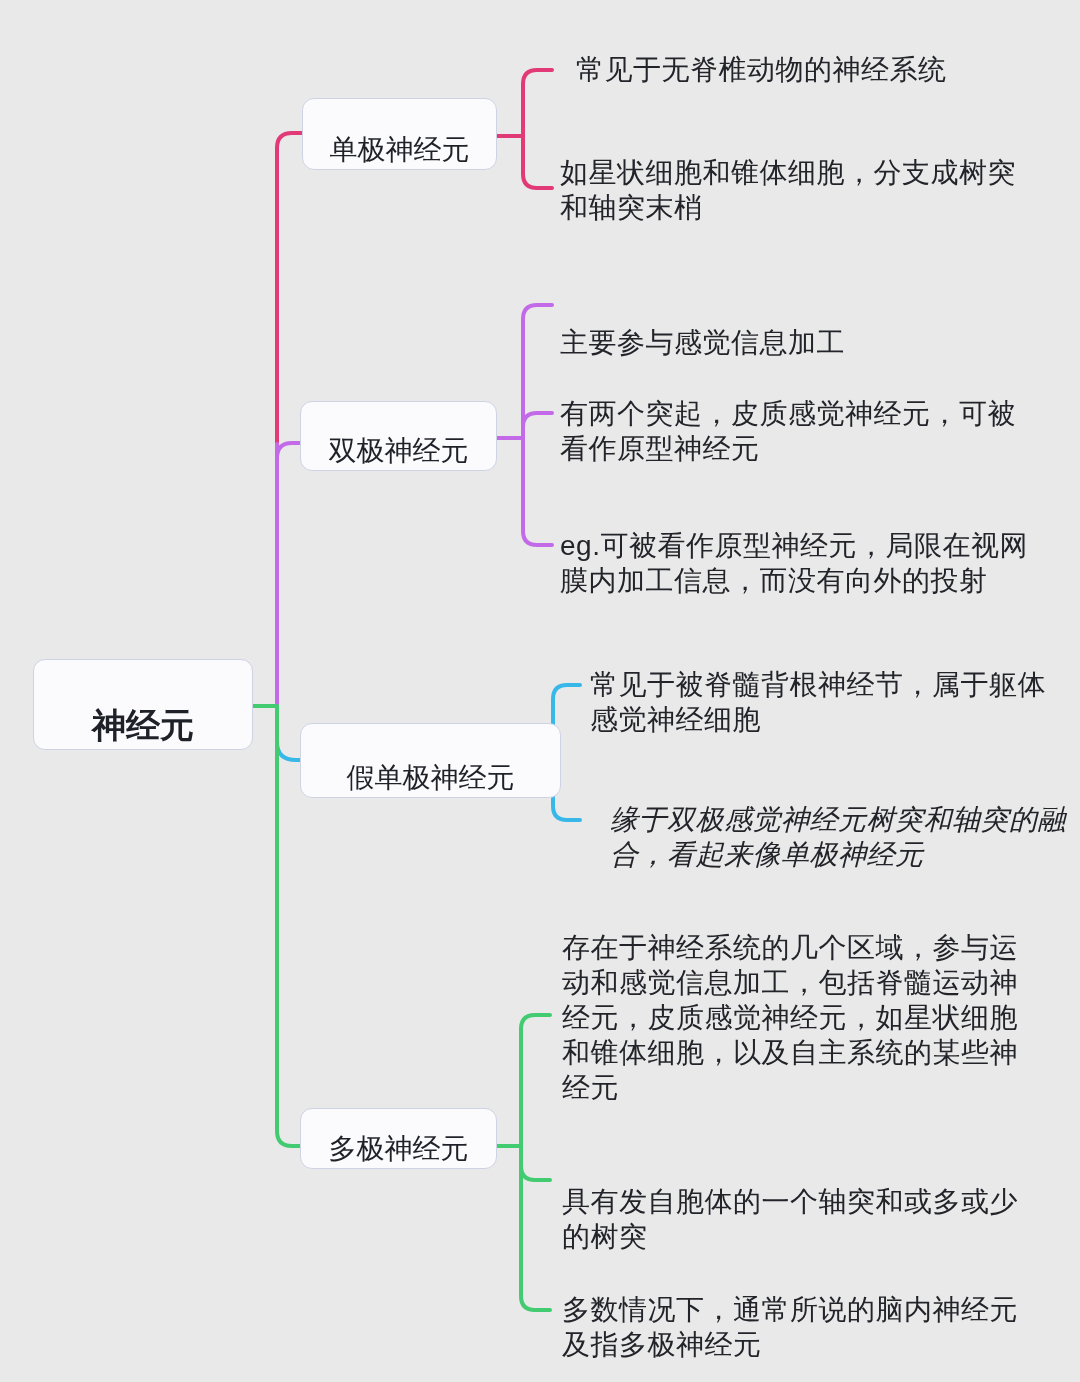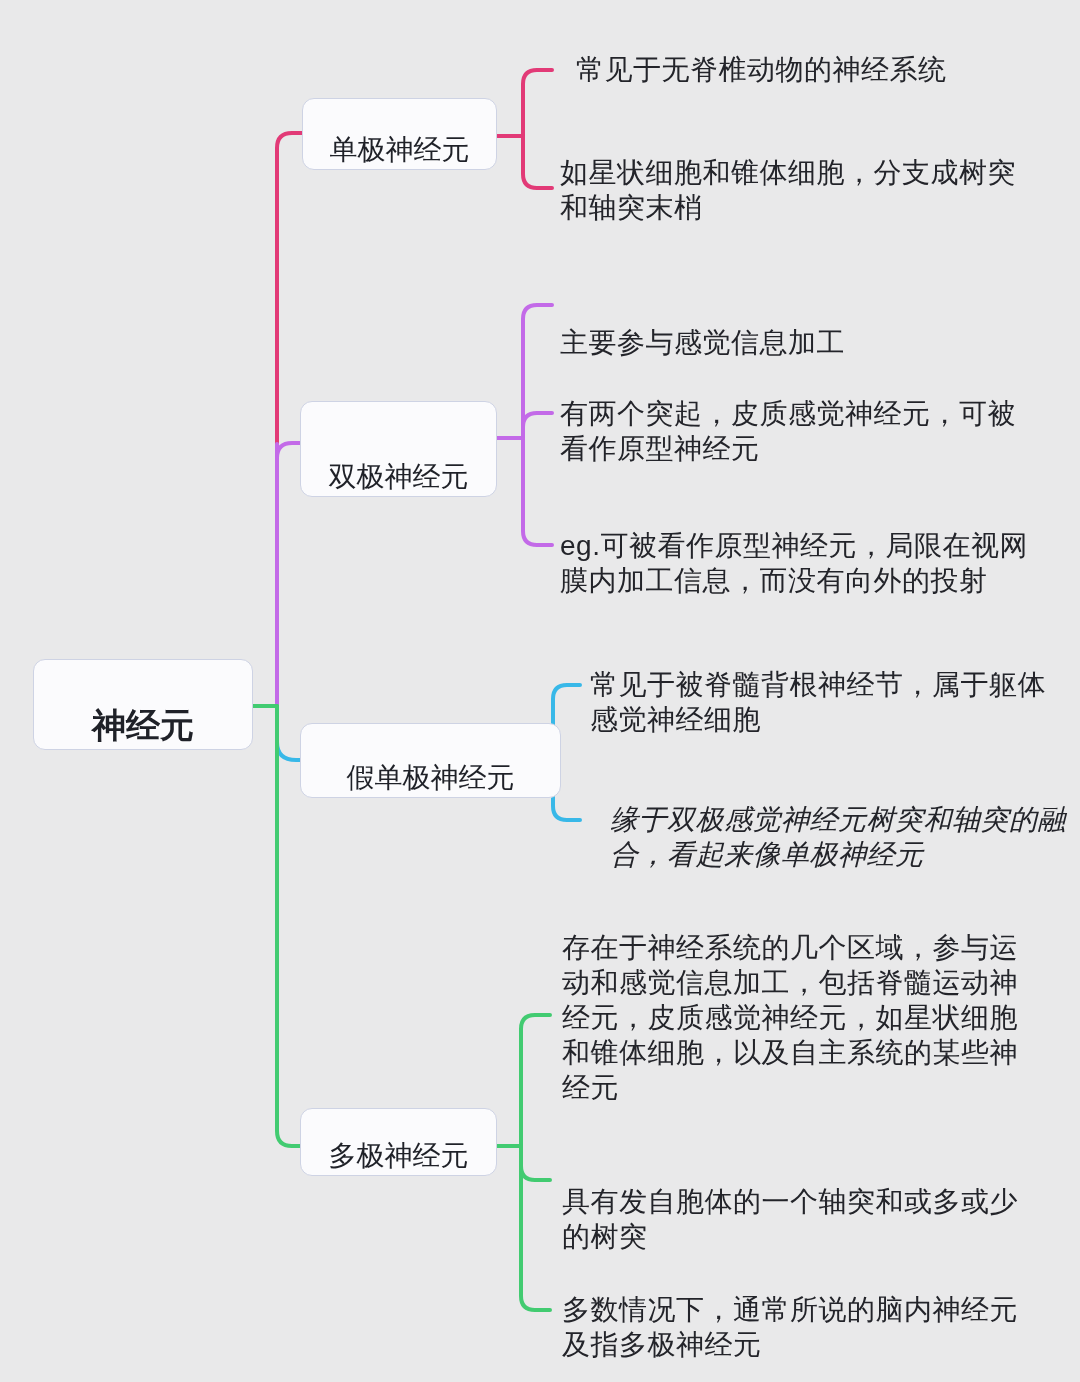--- a/index.html
+++ b/index.html
@@ -56,27 +56,27 @@
   </g>
 </svg>
 
 <div class="node root" style="left:33px;top:659px;width:220px;height:91px;">
   <span>神经元</span>
 </div>
 
 <div class="node" style="left:302px;top:98px;width:195px;height:72px;">
   <span>单极神经元</span>
 </div>
-<div class="node" style="left:300px;top:401px;width:197px;height:96px;">
+<div class="node" style="left:300px;top:401px;width:197px;height:70px;">
   <span>双极神经元</span>
 </div>
 <div class="node" style="left:300px;top:723px;width:261px;height:75px;">
   <span>假单极神经元</span>
 </div>
-<div class="node" style="left:300px;top:1108px;width:197px;height:68px;">
+<div class="node" style="left:300px;top:1108px;width:197px;height:61px;">
   <span>多极神经元</span>
 </div>
 
 <div class="leaf" style="left:560px;top:52px;width:470px;margin-left:16px;">常见于无脊椎动物的神经系统</div>
 <div class="leaf" style="left:560px;top:155px;width:470px;">如星状细胞和锥体细胞，分支成树突和轴突末梢</div>
 
 <div class="leaf" style="left:560px;top:288px;width:470px;margin-top:37px;">主要参与感觉信息加工</div>
 <div class="leaf" style="left:560px;top:396px;width:470px;">有两个突起，皮质感觉神经元，可被看作原型神经元</div>
 <div class="leaf" style="left:560px;top:528px;width:470px;">eg.可被看作原型神经元，局限在视网膜内加工信息，而没有向外的投射</div>
 

